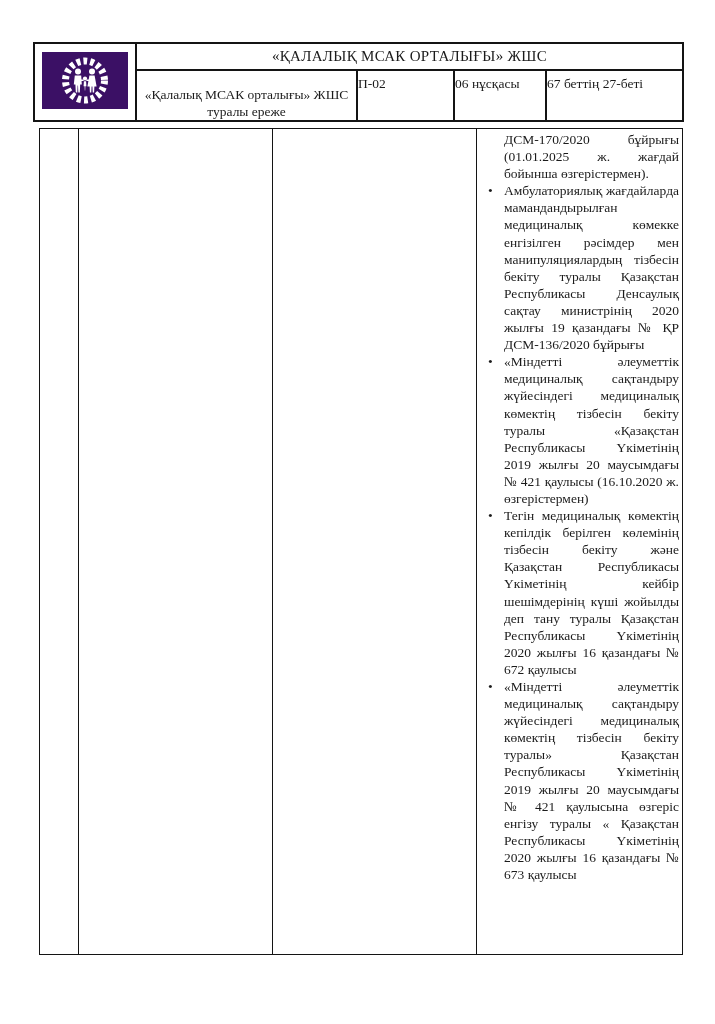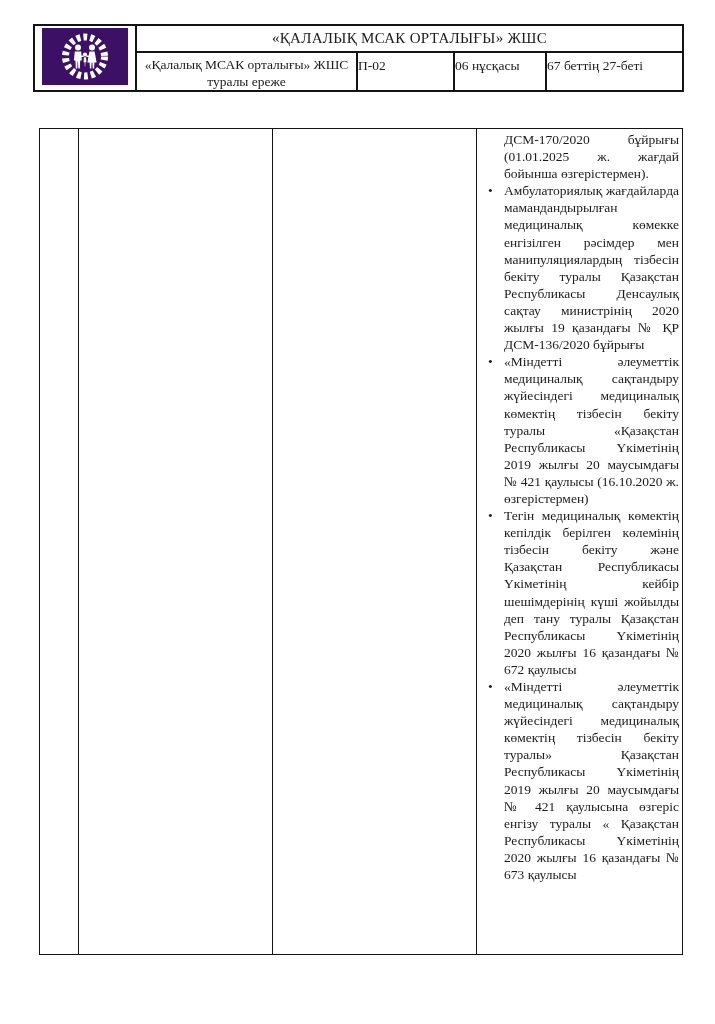--- a/index.html
+++ b/index.html
@@ -8,32 +8,32 @@
     width: 715px; height: 1024px;
     background: #ffffff;
     font-family: "Liberation Serif", serif;
     color: #1b1b1b;
     overflow: hidden;
   }
 
   
   table { border-collapse: collapse; table-layout: fixed; }
   .hdr {
-    position: absolute; left: 33px; top: 24px;
+    position: absolute; left: 33px; top: 42px;
     width: 649px; height: 65px; border-radius: 11px;
   }
   .hdr td { border: 2px solid #141414; padding: 0; vertical-align: middle; }
   .hdr .logo-cell { text-align: center; vertical-align: middle; }
   .hdr .org-title {
     text-align: center; font-size: 15px; height: 25px;
     letter-spacing: 0.3px; white-space: nowrap;
   }
   .hdr .doc-title {
     text-align: center; font-size: 13.5px; line-height: 17px;
-    vertical-align: top; padding-top: 3px;
+    vertical-align: top; padding-top: 15px;
   }
   .hdr .meta-cell {
     text-align: left; font-size: 13.5px;
     vertical-align: top; padding-top: 5px;
   }
 
   .logo-box { display: inline-block; line-height: 0; }
 
   
   .main {

